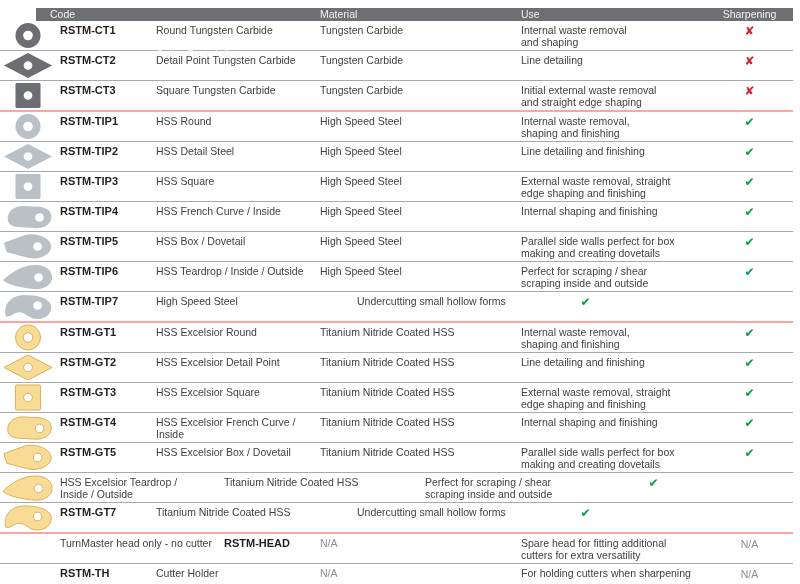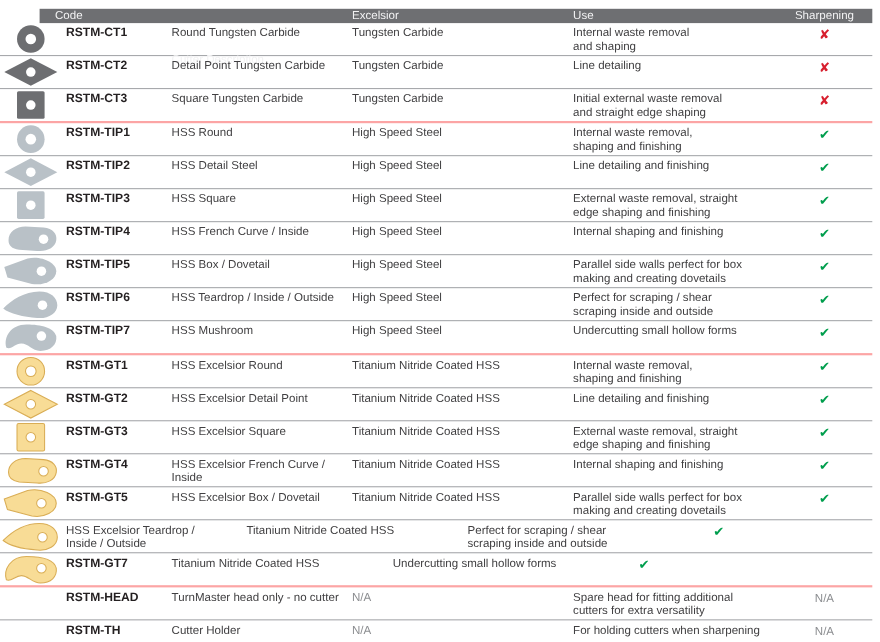--- a/index.html
+++ b/index.html
@@ -31,21 +31,21 @@
   svg{display:block;}
 </style>
 </head>
 <body>
 
 <div class="sheet">
 
   <div class="thead">
     <div class="h h-code">Code</div>
     <div class="h h-desc">Cutter Description</div>
-    <div class="h h-mat">Excelsior</div>
+    <div class="h h-mat">Material</div>
     <div class="h h-use">Use</div>
     <div class="h h-sharp">Sharpening</div>
   </div>
 
   <div class="tbody">
       <div class="row">
     <div class="cell icon-cell">
           <svg viewBox="0 0 56 30" width="54" height="29">
             <g fill="#6d6e71">
               <circle cx="28" cy="15" r="13"></circle>
@@ -188,21 +188,20 @@
       <div class="row">
     <div class="cell icon-cell">
           <svg viewBox="0 0 56 30" width="54" height="29">
             <g fill="#b9c1c7">
               <path d="M5,25 C2,15 9,3 24,3 C38,3 50,6 52,14 C53,22 47,28 37,28 C29,28 26,21 19,21 C13,21 10,27 5,25 Z"></path>
             </g>
             <circle cx="38" cy="14" r="4.5" fill="#ffffff"></circle>
           </svg>
         </div>
     <div class="cell code">RSTM-TIP7</div>
-    <div class="cell desc">HSS Mushroom</div>
     <div class="cell mat">High Speed Steel</div>
     <div class="cell use">Undercutting small hollow forms</div>
     <div class="cell sharp"><span class="mark-yes">✔</span></div>
   </div>
       <div class="row group-start">
     <div class="cell icon-cell">
           <svg viewBox="0 0 56 30" width="54" height="29">
             <g fill="#f8dc96" stroke="#d9ad55" stroke-width="1">
               <circle cx="28" cy="15" r="13"></circle>
             </g>
@@ -304,22 +303,22 @@
             <circle cx="38" cy="14" r="4.5" fill="#ffffff" stroke="#d9ad55" stroke-width="1"></circle>
           </svg>
         </div>
     <div class="cell code">RSTM-GT7</div>
     <div class="cell mat">Titanium Nitride Coated HSS</div>
     <div class="cell use">Undercutting small hollow forms</div>
     <div class="cell sharp"><span class="mark-yes">✔</span></div>
   </div>
       <div class="row group-start">
     <div class="cell icon-cell"></div>
+    <div class="cell desc">TurnMaster head only - no cutter</div>
     <div class="cell code">RSTM-HEAD</div>
-    <div class="cell desc">TurnMaster head only - no cutter</div>
     <div class="cell mat na">N/A</div>
     <div class="cell use">Spare head for fitting additional
 cutters for extra versatility</div>
     <div class="cell sharp na">N/A</div>
   </div>
       <div class="row">
     <div class="cell icon-cell"></div>
     <div class="cell code">RSTM-TH</div>
     <div class="cell desc">Cutter Holder</div>
     <div class="cell mat na">N/A</div>

